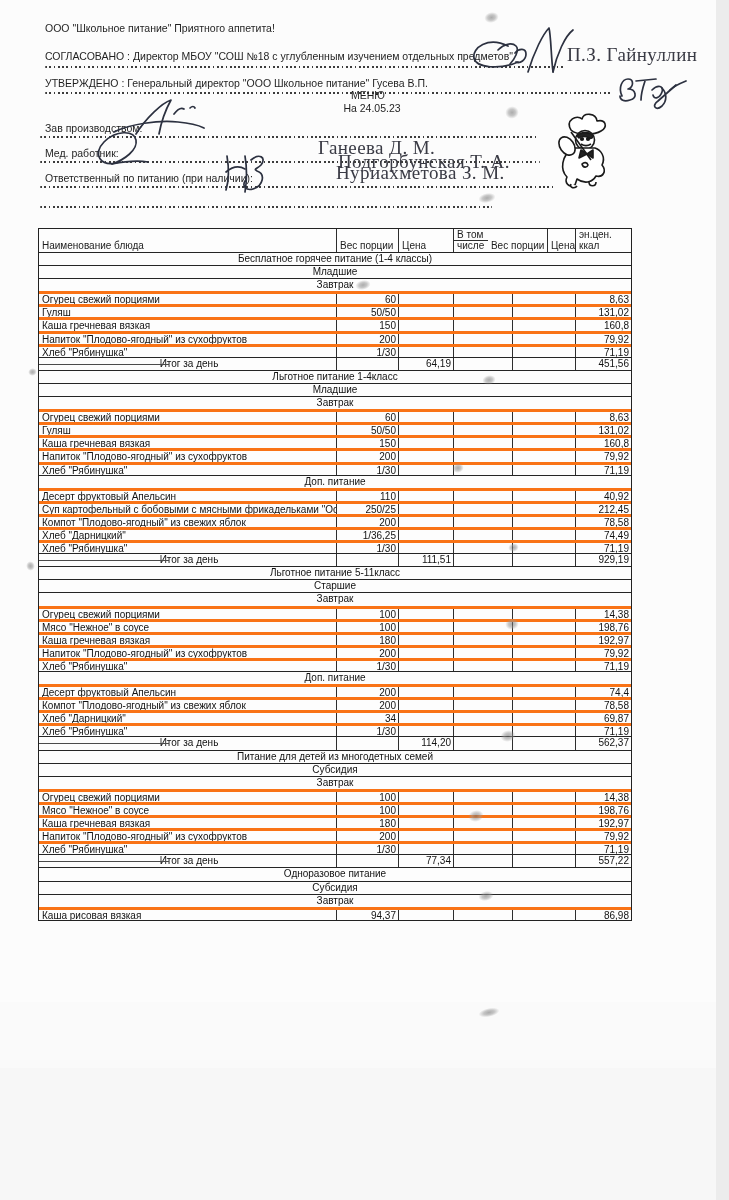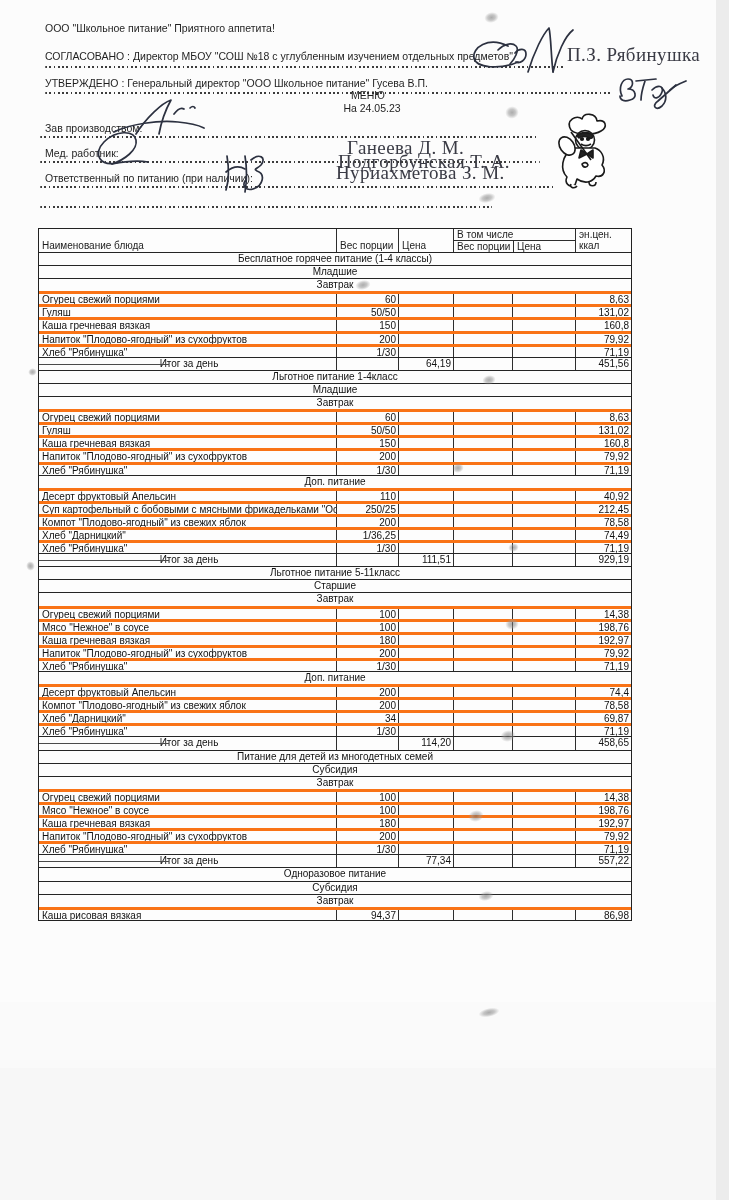--- a/index.html
+++ b/index.html
@@ -31,21 +31,21 @@
 
   
   .menu-table {
     position: absolute; left: 38px; top: 228px; width: 594px;
     border: 1.6px solid #222; background: #fdfdfd;
   }
   .thead { display: grid; grid-template-columns: 297px 62px 55px 122px 1fr; height: 23px; font-size: 10px; }
   .thead > div { border-left: 1px solid #2d2d2d; overflow: hidden; }
   .thead > div:first-child { border-left: none; }
   .th-bottom { display: flex; align-items: flex-end; padding: 0 0 1px 3px; white-space: nowrap; }
-  .th-incl { display: flex; flex-direction: column; }
+  .th-incl { display: flex; flex-direction: row; }
   .th-incl-top { height: 11.5px; border-bottom: 1px solid #2d2d2d; padding-left: 3px; line-height: 11px; }
   .th-incl-bot { flex: 1; display: grid; grid-template-columns: 59px 1fr; }
   .th-incl-bot > div { display: flex; align-items: flex-end; padding: 0 0 1px 3px; white-space: nowrap; }
   .th-incl-bot > div:last-child { border-left: 1px solid #2d2d2d; }
   .th-energy { padding: 0 0 0 3px; line-height: 10.5px; font-size: 10px; padding-top: 1px; }
 
   .trow { display: grid; grid-template-columns: 297px 62px 55px 59px 63px 1fr; height: 13.1px; border-top: 3px solid #f97316; }
   .trow.t-sec { grid-template-columns: 1fr; border-top: 1.4px solid #252525; }
   .trow.t-total { border-top: 1.2px solid #252525; }
   .cell { overflow: hidden; white-space: nowrap; font-size: 10px; line-height: 12px; color: #121212; }
@@ -75,35 +75,35 @@
 
 <div class="sheet">
   <div class="scan-strip"></div>
   <div class="scan-band-a"></div>
   <div class="scan-band-b"></div>
 
   <div class="abs txt" style="left:45px; top:22px;">ООО "Школьное питание" Приятного аппетита!</div>
 
   <div class="abs txt" style="left:45px; top:50px;">СОГЛАСОВАНО : Директор МБОУ "СОШ №18 с углубленным изучением отдельных предметов"</div>
   <div class="dotline" style="left:45px; top:66px; width:520px;"></div>
-  <div class="abs serif-name" style="left:567px; top:44px;">П.З. Рябинушка</div>
+  <div class="abs serif-name" style="left:567px; top:44px;">П.З. Гайнуллин</div>
 
   <div class="abs txt" style="left:45px; top:77px;">УТВЕРЖДЕНО : Генеральный директор "ООО Школьное питание" Гусева В.П.</div>
   <div class="dotline" style="left:45px; top:92px; width:566px;"></div>
 
   <div class="abs txt center-x" style="left:368px; top:89px;">МЕНЮ</div>
   <div class="abs txt center-x" style="left:372px; top:102px;">На 24.05.23</div>
 
   <div class="abs txt" style="left:45px; top:122px;">Зав производством:</div>
   <div class="dotline" style="left:40px; top:136px; width:497px;"></div>
   <div class="abs serif-name" style="left:338px; top:110px;margin-top:41px;">Подгорбунская Т. А.</div>
 
   <div class="abs txt" style="left:45px; top:147px;">Мед. работник:</div>
   <div class="dotline" style="left:40px; top:161px; width:500px;"></div>
-  <div class="abs serif-name" style="left:347px; top:137px;">Ганеева Д. М.</div>
+  <div class="abs serif-name" style="left:318px; top:137px;">Ганеева Д. М.</div>
 
   <div class="abs txt" style="left:45px; top:172px;">Ответственный по питанию (при наличии):</div>
   <div class="dotline" style="left:40px; top:186px; width:514px;"></div>
   <div class="abs serif-name" style="left:336px; top:162px;">Нуриахметова З. М.</div>
 
   <div class="dotline" style="left:40px; top:206px; width:452px;"></div>
 
   <svg class="sig" style="left:468px; top:26px;" width="110" height="52" viewBox="0 0 110 52">
     <path d="M40,20 C20,10 4,22 6,32 C8,42 32,44 50,36"></path>
     <path d="M30,24 C36,18 44,16 48,20 C52,24 46,34 42,38"></path>
@@ -410,21 +410,21 @@
           <div class="cell c3"></div>
           <div class="cell c4"></div>
           <div class="cell c5">71,19</div>
         </div>
         <div class="trow t-total">
           <div class="cell c0 total-cell">Итог за день</div>
           <div class="cell c1"></div>
           <div class="cell c2">114,20</div>
           <div class="cell c3"></div>
           <div class="cell c4"></div>
-          <div class="cell c5">458,65</div>
+          <div class="cell c5">562,37</div>
         </div>
         <div class="trow t-sec">
           <div class="cell sec-cell">Питание для детей из многодетных семей</div>
         </div>
         <div class="trow t-sec">
           <div class="cell sec-cell">Субсидия</div>
         </div>
         <div class="trow t-sec">
           <div class="cell sec-cell">Завтрак</div>
         </div>

